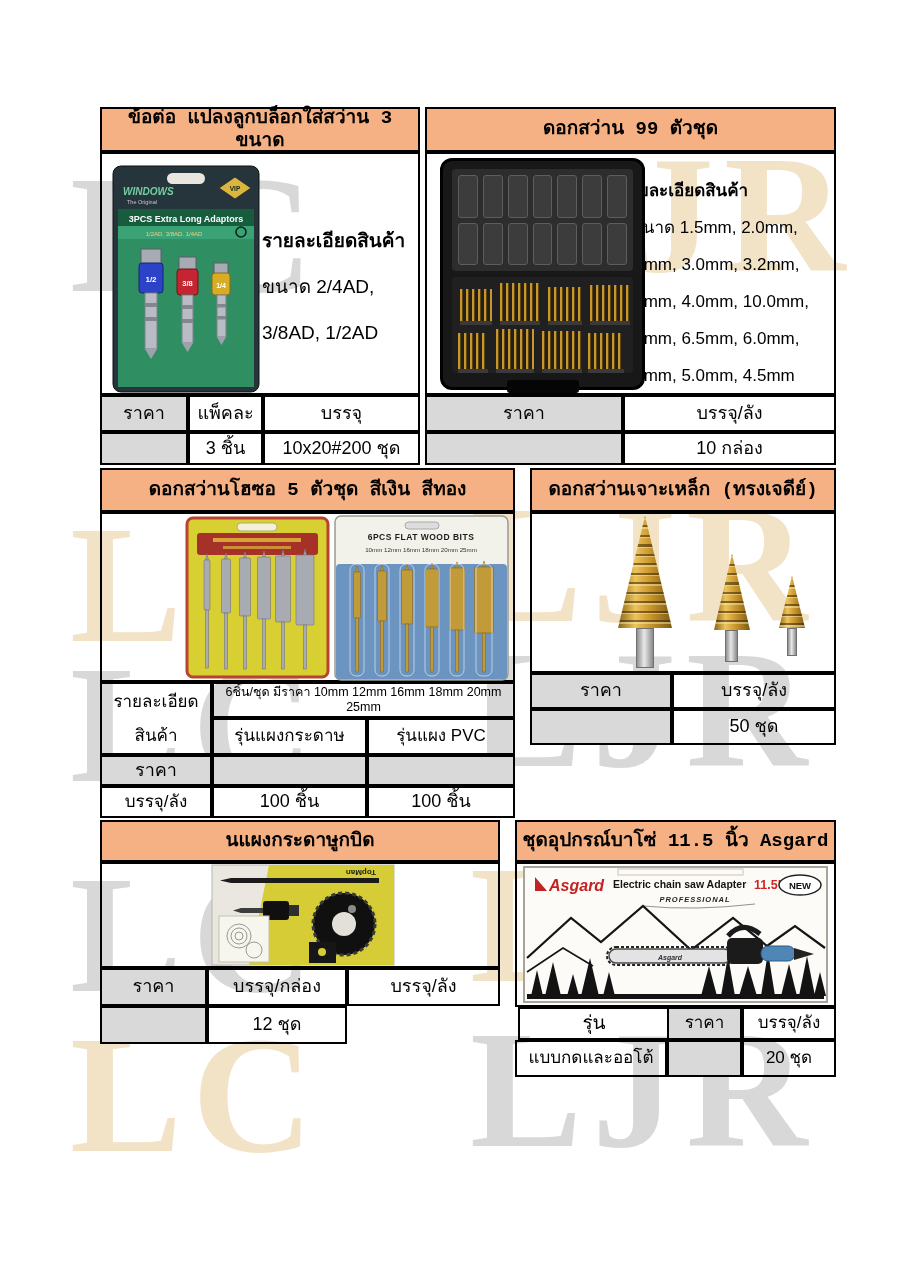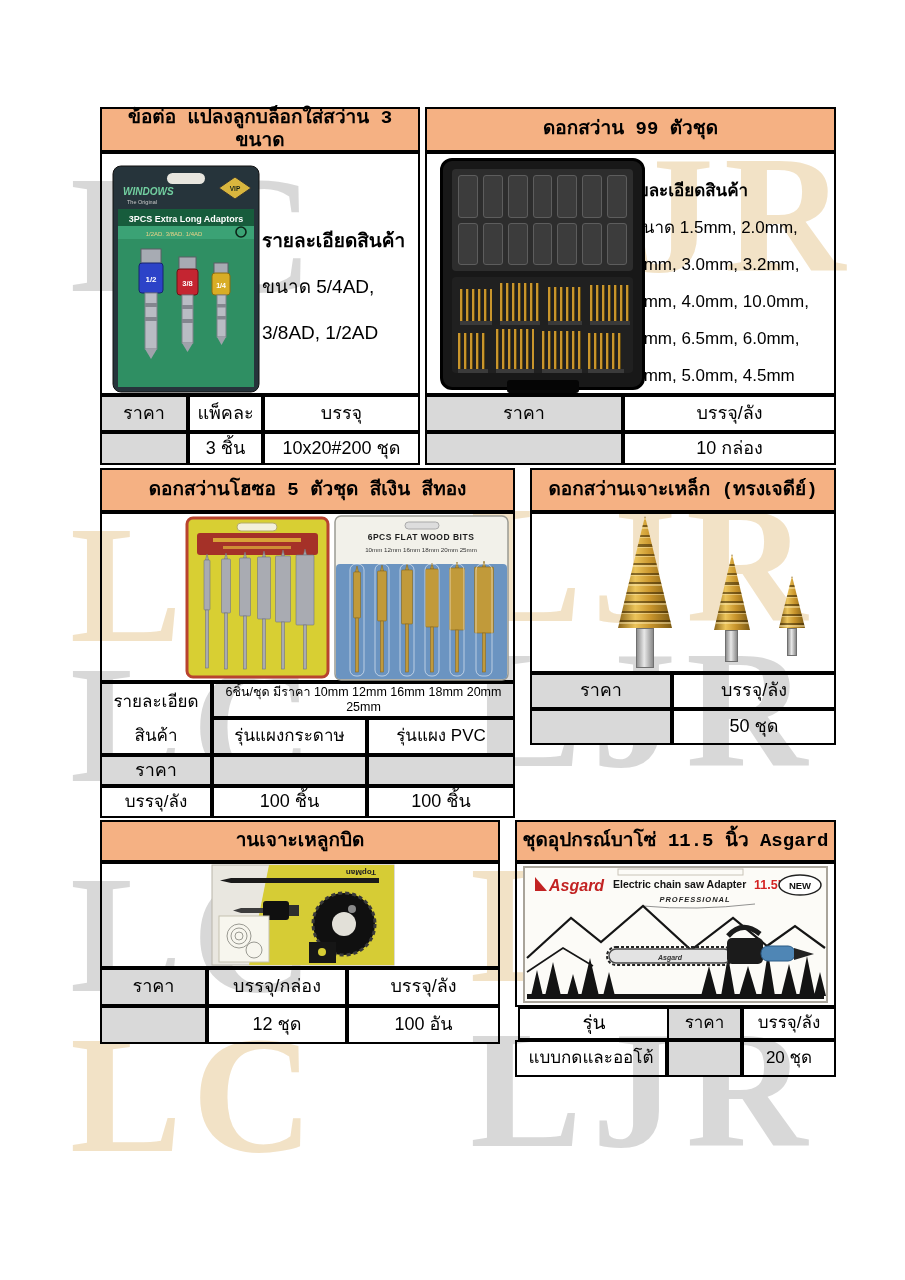--- a/index.html
+++ b/index.html
@@ -93,21 +93,21 @@
         <text x="109" y="123" font-size="7" font-weight="bold" fill="#fff" text-anchor="middle">1/4</text>
         <rect x="105" y="130" width="9" height="42" fill="#b9bcc4" stroke="#7e818a"></rect>
         <rect x="105" y="139" width="9" height="3.5" fill="#83868f"></rect>
         <rect x="105" y="151" width="9" height="3.5" fill="#83868f"></rect>
         <polygon points="105,172 114,172 109.5,180" fill="#9fa2ab"></polygon>
       </g>
     </svg>
   </div>
   <div class="desc" style="left:262px;top:218px;width:156px;line-height:46px;font-size:19px">
     <span class="desc-line b">รายละเอียดสินค้า</span>
-    <span class="desc-line">ขนาด 5/4AD,</span>
+    <span class="desc-line">ขนาด 2/4AD,</span>
     <span class="desc-line">3/8AD, 1/2AD</span>
   </div>
   <div class="cell gray" style="left:100px;top:395px;width:88px;height:37px">ราคา</div>
   <div class="cell" style="left:188px;top:395px;width:75px;height:37px">แพ็คละ</div>
   <div class="cell" style="left:263px;top:395px;width:157px;height:37px">บรรจุ</div>
   <div class="cell gray" style="left:100px;top:432px;width:88px;height:33px"></div>
   <div class="cell" style="left:188px;top:432px;width:75px;height:33px">3 ชิ้น</div>
   <div class="cell" style="left:263px;top:432px;width:157px;height:33px">10x20#200 ชุด</div>
 
   <div class="cell orange" style="left:425px;top:107px;width:411px;height:45px">ดอกสว่าน 99 ตัวชุด</div>
@@ -250,21 +250,21 @@
     <div class="cone" style="left:174px;top:40px;width:36px;height:76px"></div>
     <div class="shank" style="left:185px;top:116px;width:13px;height:32px"></div>
     <div class="cone" style="left:239px;top:62px;width:26px;height:52px"></div>
     <div class="shank" style="left:247px;top:114px;width:10px;height:28px"></div>
   </div>
   <div class="cell gray" style="left:530px;top:673px;width:142px;height:36px">ราคา</div>
   <div class="cell" style="left:672px;top:673px;width:164px;height:36px">บรรจุ/ลัง</div>
   <div class="cell gray" style="left:530px;top:709px;width:142px;height:36px"></div>
   <div class="cell" style="left:672px;top:709px;width:164px;height:36px">50 ชุด</div>
 
-  <div class="cell orange" style="left:100px;top:820px;width:400px;height:42px">านเจาะเหลูกบิด</div>
+  <div class="cell orange" style="left:100px;top:820px;width:400px;height:42px">นแผงกระดาษูกบิด</div>
   <div class="cell" style="left:100px;top:862px;width:400px;height:106px"></div>
   <div class="imgbox" style="left:211px;top:864px;width:184px;height:102px">
     <svg width="184" height="102" viewBox="0 0 184 102">
       <rect x="1" y="1" width="182" height="100" fill="#e9e7e0" stroke="#b9b6aa"></rect>
       <polygon points="58,1 183,1 183,101 38,101" fill="#d6cc35"></polygon>
       <text x="150" y="10" font-size="8" font-weight="bold" fill="#222" text-anchor="middle" transform="rotate(180 150 8)">TopMan</text>
       <rect x="20" y="14" width="148" height="5" fill="#1a1a1a"></rect>
       <polygon points="20,14 9,16.5 20,19" fill="#1a1a1a"></polygon>
       <rect x="30" y="44" width="24" height="5" fill="#3d3d3d"></rect>
       <polygon points="30,44 22,46.5 30,49" fill="#3d3d3d"></polygon>
@@ -281,21 +281,20 @@
       <circle cx="43" cy="86" r="8" fill="none" stroke="#9a9a92"></circle>
       <rect x="98" y="78" width="27" height="21" fill="#161616"></rect>
       <circle cx="111" cy="88" r="4" fill="#d6cc35"></circle>
     </svg>
   </div>
   <div class="cell gray" style="left:100px;top:968px;width:107px;height:38px">ราคา</div>
   <div class="cell" style="left:207px;top:968px;width:140px;height:38px">บรรจุ/กล่อง</div>
   <div class="cell" style="left:347px;top:968px;width:153px;height:38px">บรรจุ/ลัง</div>
   <div class="cell gray" style="left:100px;top:1006px;width:107px;height:38px"></div>
   <div class="cell" style="left:207px;top:1006px;width:140px;height:38px">12 ชุด</div>
-  <div class="cell" style="left:347px;top:1006px;width:153px;height:38px">100 อัน</div>
 
   <div class="cell orange" style="left:515px;top:820px;width:321px;height:42px">ชุดอุปกรณ์บาโซ่ 11.5 นิ้ว Asgard</div>
   <div class="cell" style="left:515px;top:862px;width:321px;height:145px"></div>
   <div class="imgbox" style="left:523px;top:866px;width:305px;height:137px">
     <svg width="305" height="137" viewBox="0 0 305 137">
       <rect x="1" y="1" width="303" height="135" fill="#fcfbf7" stroke="#a9a49a" stroke-width="2"></rect>
       <rect x="95" y="3" width="125" height="6" fill="none" stroke="#c9c4b8"></rect>
       <polygon points="12,11 24,25 12,25" fill="#c22222"></polygon>
       <text x="26" y="25" font-size="16" font-weight="bold" font-style="italic" fill="#c22222">Asgard</text>
       <text x="90" y="22" font-size="10.5" font-weight="bold" fill="#151515">Electric chain saw Adapter</text>

